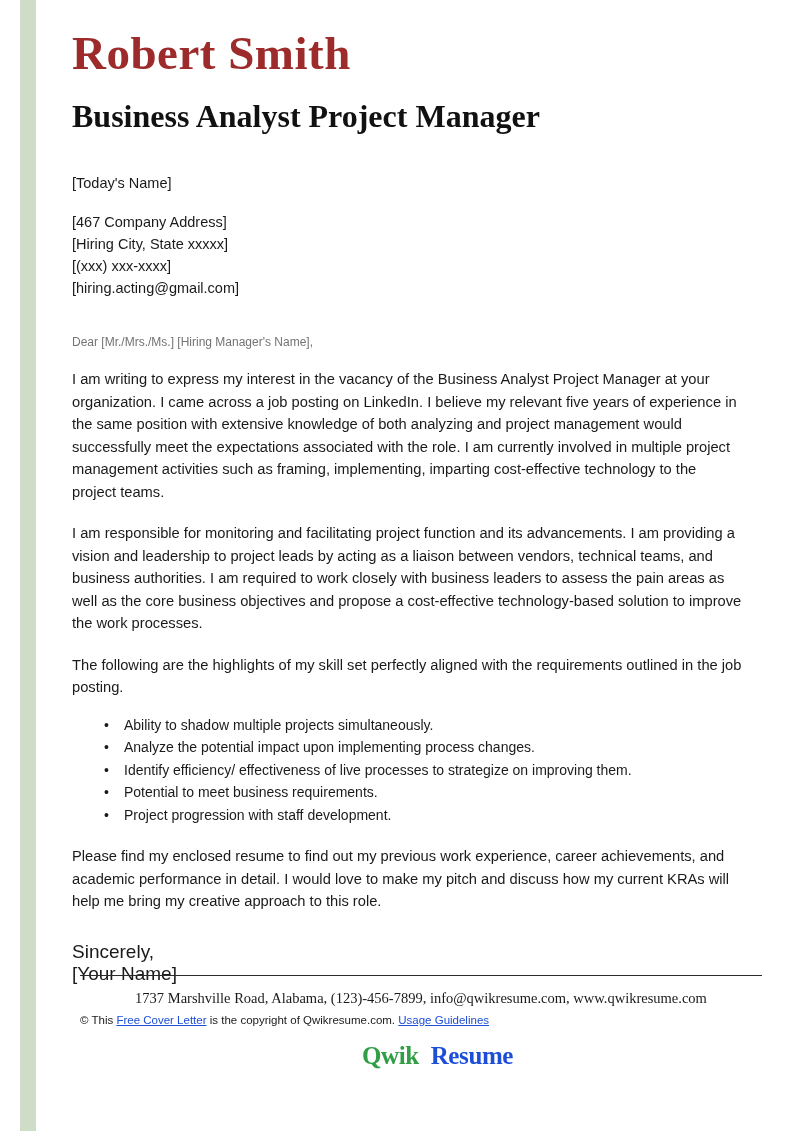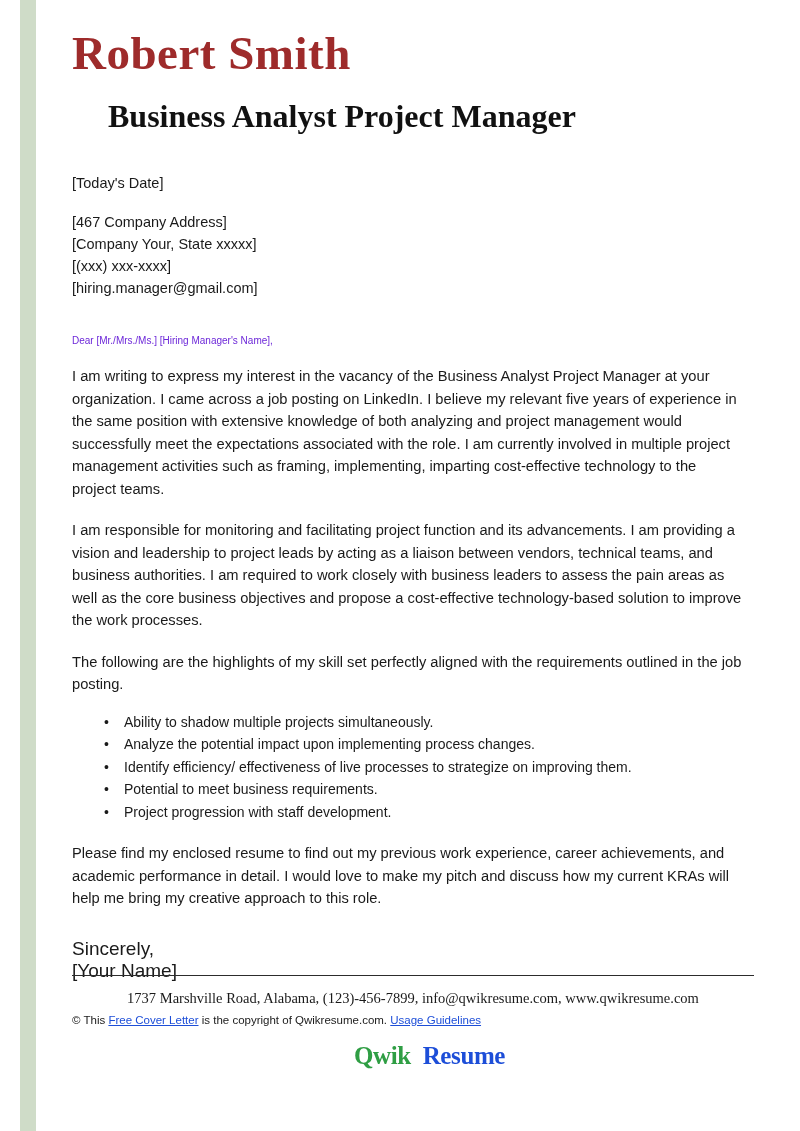--- a/index.html
+++ b/index.html
@@ -55,35 +55,34 @@
     margin-top: 28px;
     line-height: 1.1;
   }
   .job-title {
     font-family: "Liberation Serif", serif;
     font-size: 32px;
     font-weight: 700;
     color: #111111;
     margin-top: 18px;
     line-height: 1.15;
-    margin-left: 36px;
   }
   .meta-block {
     margin-top: 38px;
     font-size: 14.5px;
     line-height: 22px;
     color: #1a1a1a;
   }
   .meta-date {
     margin-bottom: 17px;
   }
   .salutation {
     margin-top: 36px;
-    font-size: 10px;
-    color: #6d28d9;
+    font-size: 12px;
+    color: #737373;
   }
   p.body-par {
     font-size: 14.7px;
     line-height: 22.5px;
     color: #1a1a1a;
     margin: 19px 0 0 0;
     width: 672px;
     text-align: left;
   }
   ul.highlights {
@@ -111,21 +110,21 @@
     margin-top: 24px;
   }
   .sign-off {
     margin-top: 28px;
     font-size: 19px;
     line-height: 22px;
     color: #1a1a1a;
   }
   .footer {
     position: absolute;
-    left: 72px;
+    left: 80px;
     top: 975px;
     width: 682px;
   }
   .footer-rule {
     width: 682px;
     height: 1px;
     background: #2c2c2c;
     margin: 0 0 14px 0;
   }
   .footer-line1 {
@@ -171,25 +170,25 @@
 
   <div class="left-band"></div>
   <div class="left-band-inner"></div>
 
   <div class="content">
 
     <div class="name">Robert Smith</div>
     <div class="job-title">Business Analyst Project Manager</div>
 
     <div class="meta-block">
-      <div class="meta-date">[Today's Date]</div>
+      <div class="meta-date">[Today's Name]</div>
       <div>[467 Company Address]</div>
-      <div>[Company Your, State xxxxx]</div>
+      <div>[Hiring City, State xxxxx]</div>
       <div>[(xxx) xxx-xxxx]</div>
-      <div>[hiring.manager@gmail.com]</div>
+      <div>[hiring.acting@gmail.com]</div>
     </div>
 
     <div class="salutation">Dear [Mr./Mrs./Ms.] [Hiring Manager's Name],</div>
 
     <p class="body-par">I am writing to express my interest in the vacancy of the Business Analyst Project Manager at your organization. I came across a job posting on LinkedIn. I believe my relevant five years of experience in the same position with extensive knowledge of both analyzing and project management would successfully meet the expectations associated with the role. I am currently involved in multiple project management activities such as framing, implementing, imparting cost-effective technology to the project teams.</p>
     <p class="body-par">I am responsible for monitoring and facilitating project function and its advancements. I am providing a vision and leadership to project leads by acting as a liaison between vendors, technical teams, and business authorities. I am required to work closely with business leaders to assess the pain areas as well as the core business objectives and propose a cost-effective technology-based solution to improve the work processes.</p>
     <p class="body-par">The following are the highlights of my skill set perfectly aligned with the requirements outlined in the job posting.</p>
 
     <ul class="highlights">
       <li>Ability to shadow multiple projects simultaneously.</li>

